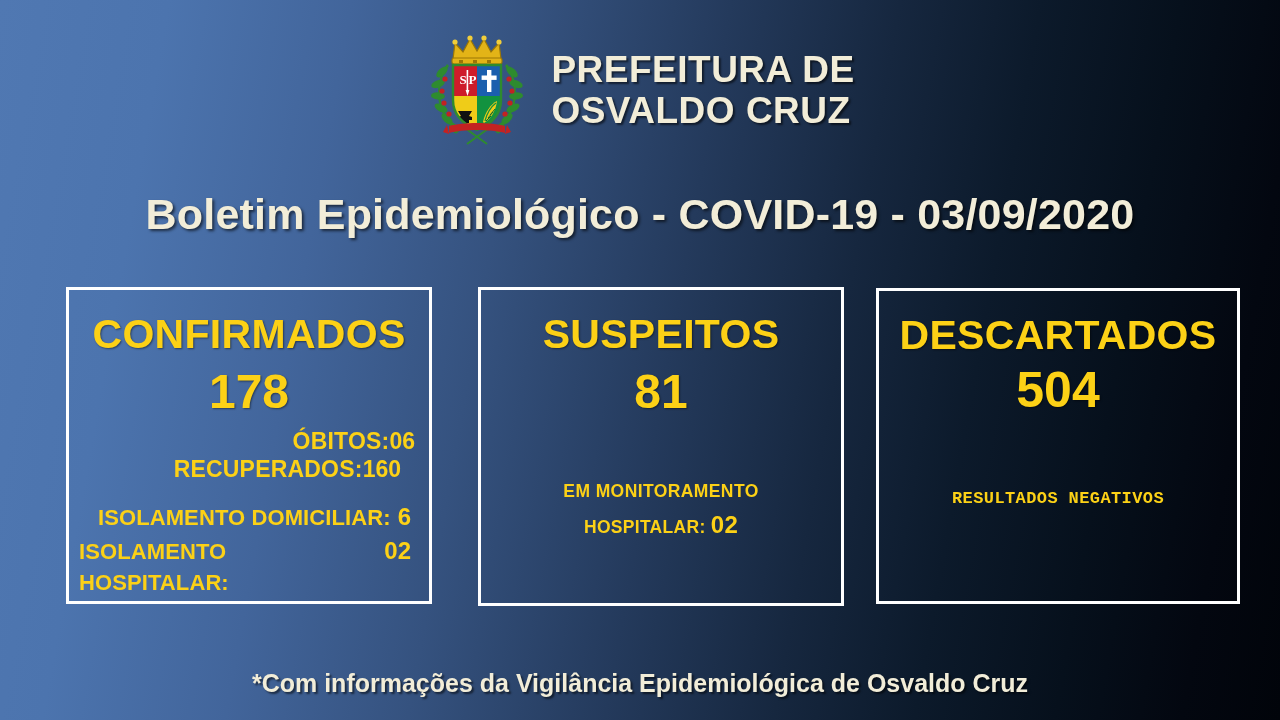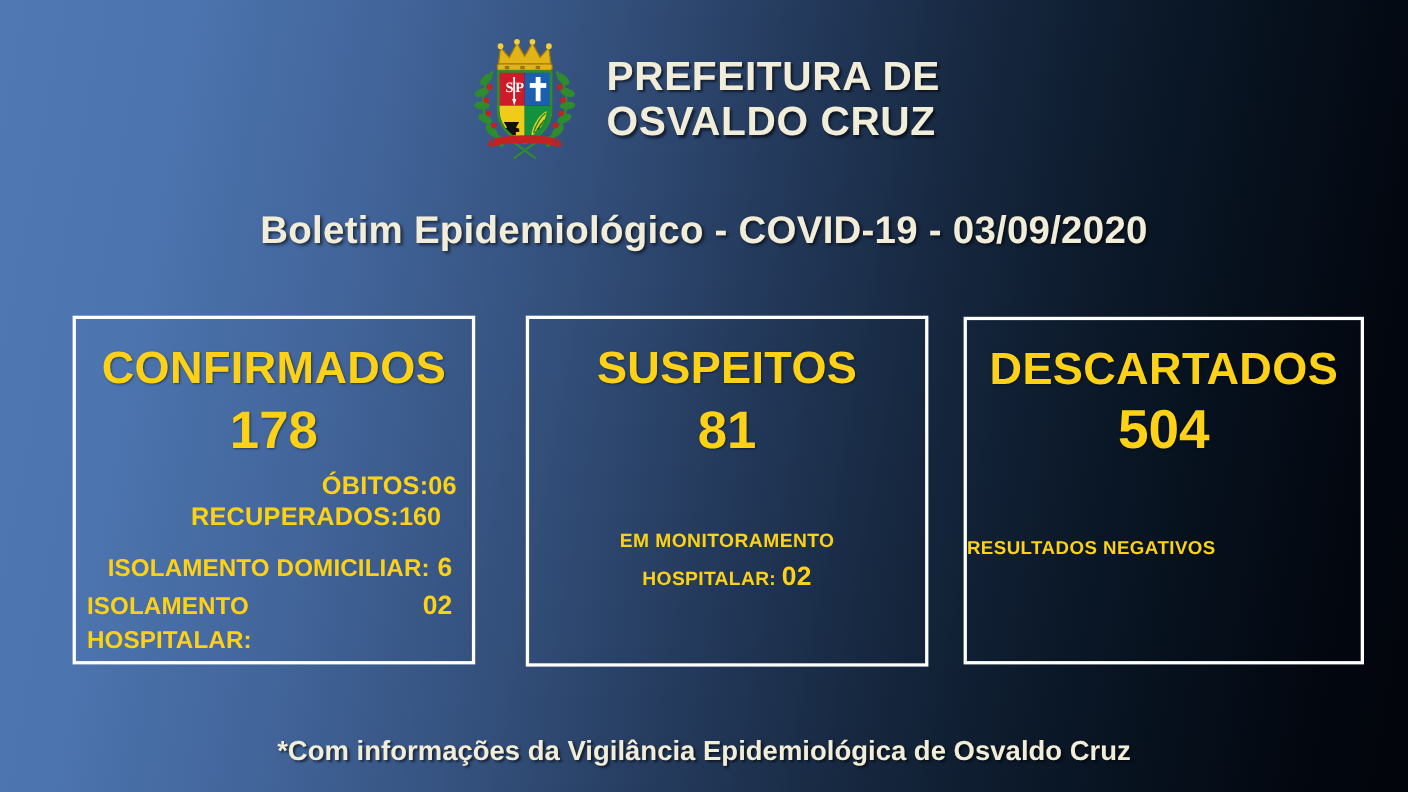--- a/index.html
+++ b/index.html
@@ -54,21 +54,21 @@
   }
 
   
   #bulletin-title {
     position: absolute;
     left: 0;
     top: 190px;
     width: 1280px;
     text-align: center;
     color: #F2EDD8;
-    font-size: 35px;
+    font-size: 43px;
     font-weight: bold;
     letter-spacing: 0.2px;
     text-shadow: 2px 2px 3px rgba(0,0,0,0.6);
   }
 
   
   .card {
     position: absolute;
     border: 3px solid #FFFFFF;
     box-sizing: border-box;
@@ -131,23 +131,25 @@
   .mon-line2 {
     margin-top: 9px;
     font-size: 17.5px;
     letter-spacing: 0.3px;
   }
   .mon-line2 .mon-num { font-size: 24px; }
 
   
   .sub-label {
     margin-top: 70px;
+    text-align: center;
     font-size: 17px;
     font-weight: bold;
     letter-spacing: 0.4px;
+    font-family: Liberation Mono, monospace;
   }
 
   
   #footer {
     position: absolute;
     left: 0;
     top: 669px;
     width: 1280px;
     text-align: center;
     color: #F2EDD8;

